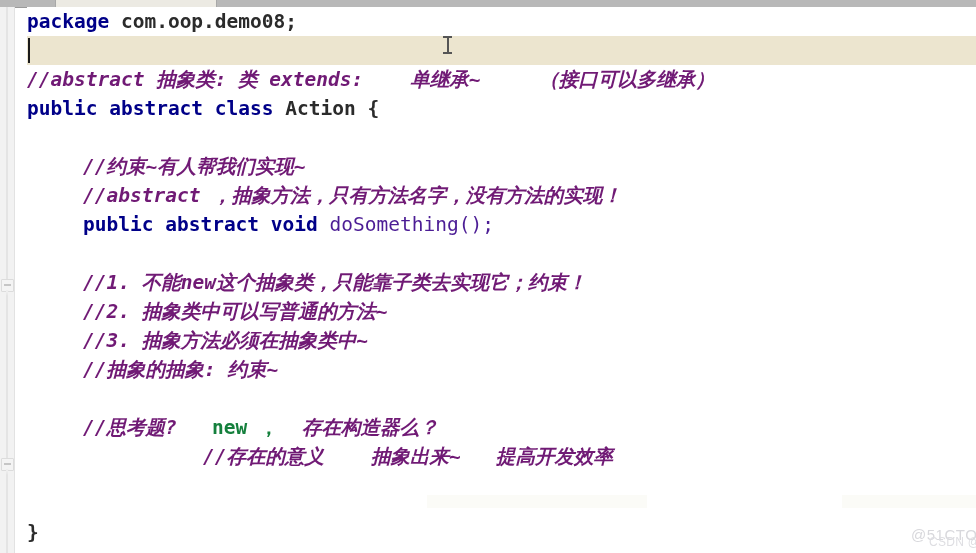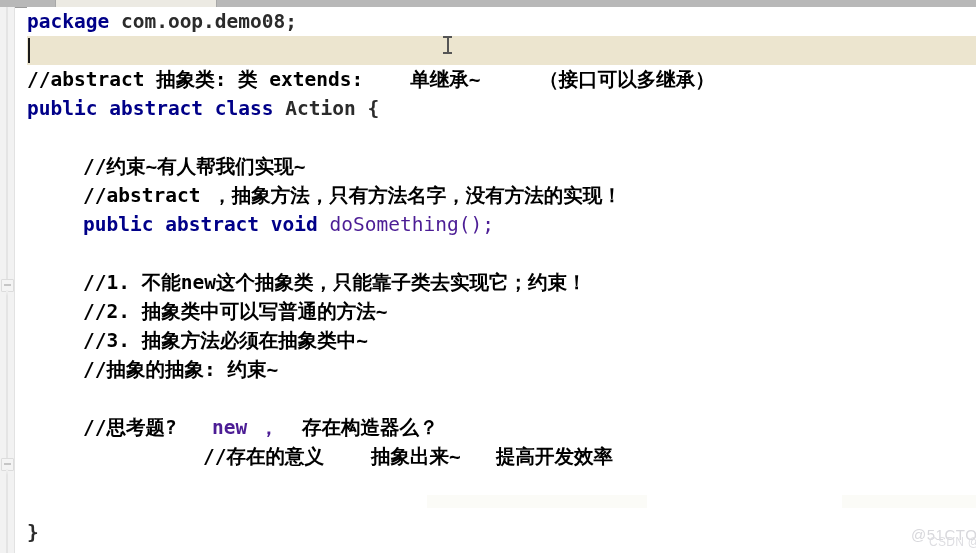--- a/index.html
+++ b/index.html
@@ -135,25 +135,26 @@
   }
   .pln {
     color: #2b2b2b;
     font-weight: bold;
   }
   .ident-dim {
     color: #4c1d95;
     font-weight: normal;
   }
   .cmt {
-    color: #000000;
-    font-weight: bold;
+    color: #701a75;
+    font-weight: bold;
+    font-style: italic;
   }
   .cmt-upright {
-    color: #4c1d95;
+    color: #15803d;
     font-weight: bold;
     font-style: normal;
   }
   .brace {
     color: #2b2b2b;
     font-weight: bold;
   }
 
   
   .wm {

